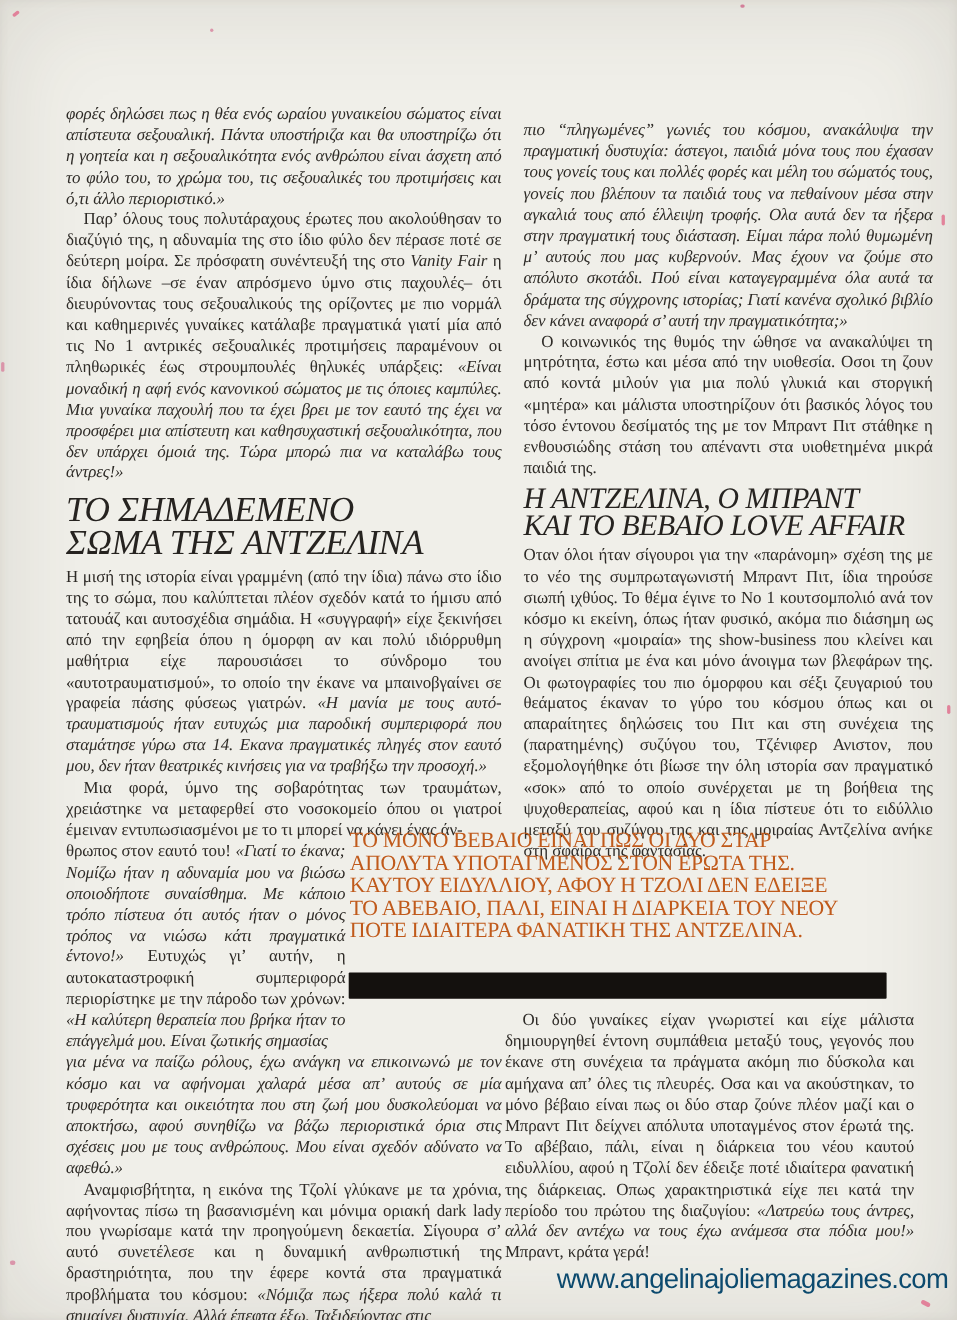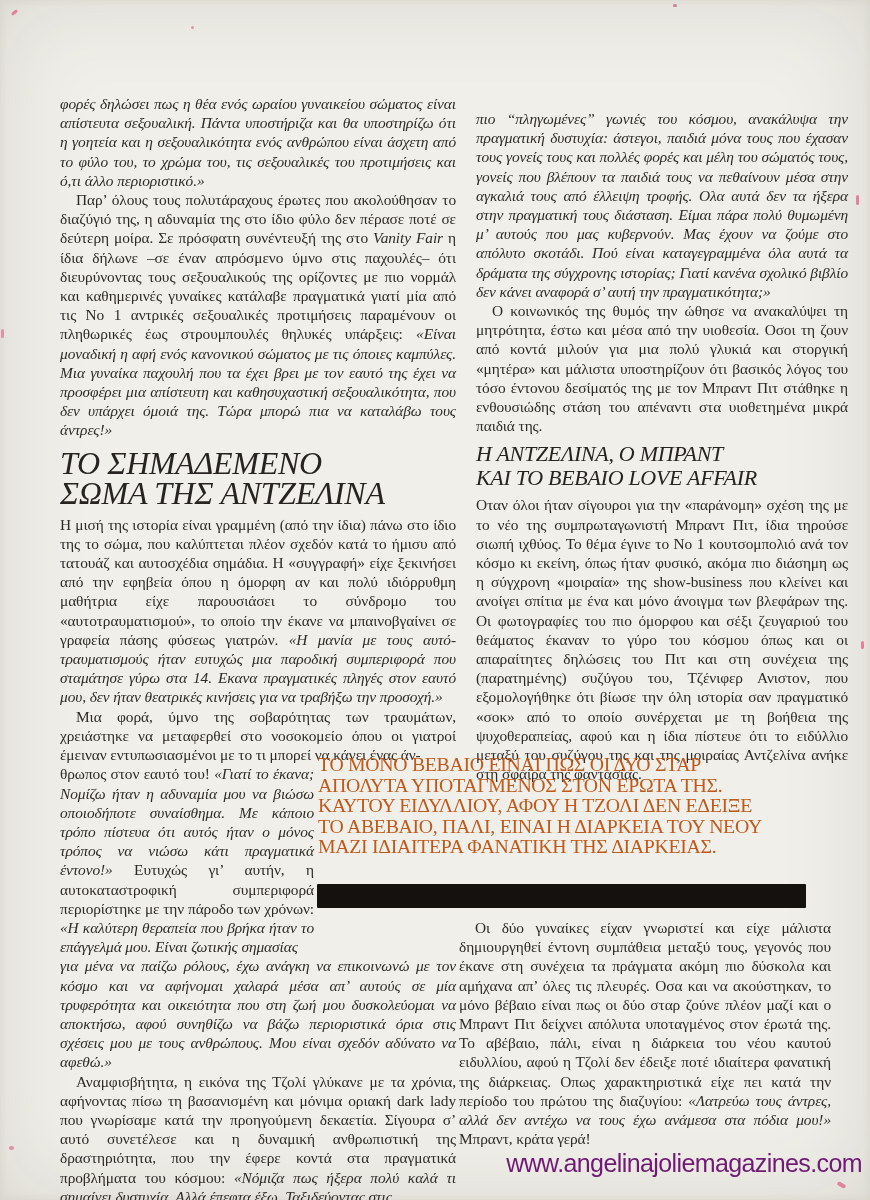--- a/index.html
+++ b/index.html
@@ -20,37 +20,37 @@
   }
   .ind{text-indent:16px;}
   .it{font-style:italic;}
   .bd{font-weight:normal;}
   .narrow{width:254px;}
   h1.sec,h2.sec{
     font-style:italic;font-weight:normal;color:#262320;
     margin:8px 0 7px 0;letter-spacing:-0.3px;
   }
   h1.sec{font-size:32px;line-height:30px;}
-  h2.sec{font-size:22px;line-height:23.5px;margin:7px 0 6px 0;}
+  h2.sec{font-size:27px;line-height:23.5px;margin:7px 0 6px 0;}
   .hline{display:block;}
   .rp4{position:absolute;left:459px;top:918px;width:372px;}
   .pullquote{
     position:absolute;left:318px;top:754px;width:516px;
     font-size:19.8px;line-height:20.6px;letter-spacing:-0.3px;
     color:#c05a1b;
   }
   .pq-line{white-space:nowrap;}
   .redaction-bar{
     position:absolute;left:317px;top:884px;width:489px;height:24px;
     background:#14110e;border-radius:1px;
   }
   .watermark{
     position:absolute;right:8px;bottom:22px;
     font-family:"Liberation Sans", sans-serif;
-    font-size:25px;letter-spacing:-0.6px;color:#701a75;
+    font-size:25px;letter-spacing:-0.6px;color:#0c4a6e;
   }
   .speck{position:absolute;display:block;border-radius:2px;opacity:0.85;}
   .s1{left:11px;top:11px;width:7px;height:3px;background:#e0718e;transform:rotate(-38deg);}
   .s2{left:191px;top:26px;width:3px;height:3px;background:#d887a1;}
   .s3{left:673px;top:4px;width:4px;height:3px;background:#d06d8e;}
   .s4{left:856px;top:195px;width:3px;height:10px;background:#e0718e;}
   .s5{left:1px;top:329px;width:3px;height:9px;background:#d887a1;}
   .s6{left:861px;top:641px;width:3px;height:8px;background:#e0718e;}
   .s7{left:9px;top:1146px;width:5px;height:4px;background:#d887a1;}
   .s8{left:837px;top:1183px;width:9px;height:4px;background:#e0718e;transform:rotate(28deg);}
@@ -86,21 +86,21 @@
 
   <div class="rp4">
     <p class="para ind"><span class="rg">Οι δύο γυναίκες είχαν γνωριστεί και είχε μάλιστα δημιουργηθεί έντονη συμπάθεια μεταξύ τους, γεγονός που έκανε στη συνέχεια τα πράγματα ακόμη πιο δύσκολα και αμήχανα απ’ όλες τις πλευρές. Οσα και να ακούστηκαν, το μόνο βέβαιο είναι πως οι δύο σταρ ζούνε πλέον μαζί και ο </span><span class="bd">Μπραντ Πιτ</span><span class="rg"> δείχνει απόλυτα υποταγμένος στον έρωτά της. Το αβέβαιο, πάλι, είναι η διάρκεια του νέου καυτού ειδυλλίου, αφού η Τζολί δεν έδειξε ποτέ ιδιαίτερα φανατική της διάρκειας. Οπως χαρακτηριστικά είχε πει κατά την περίοδο του πρώτου της διαζυγίου: </span><span class="it">«Λατρεύω τους άντρες, αλλά δεν αντέχω να τους έχω ανάμεσα στα πόδια μου!»</span><span class="rg"> Μπραντ, κράτα γερά!</span></p>
   </div>
 
   <div class="pullquote">
     <div class="pq-line">ΤΟ ΜΟΝΟ ΒΕΒΑΙΟ ΕΙΝΑΙ ΠΩΣ ΟΙ ΔΥΟ ΣΤΑΡ</div>
     <div class="pq-line">ΑΠΟΛΥΤΑ ΥΠΟΤΑΓΜΕΝΟΣ ΣΤΟΝ ΕΡΩΤΑ ΤΗΣ.</div>
     <div class="pq-line">ΚΑΥΤΟΥ ΕΙΔΥΛΛΙΟΥ, ΑΦΟΥ Η ΤΖΟΛΙ ΔΕΝ ΕΔΕΙΞΕ</div>
     <div class="pq-line">ΤΟ ΑΒΕΒΑΙΟ, ΠΑΛΙ, ΕΙΝΑΙ Η ΔΙΑΡΚΕΙΑ ΤΟΥ ΝΕΟΥ</div>
-    <div class="pq-line">ΜΑΖΙ ΙΔΙΑΙΤΕΡΑ ΦΑΝΑΤΙΚΗ ΤΗΣ ΔΙΑΡΚΕΙΑΣ.</div>
+    <div class="pq-line">ΠΟΤΕ ΙΔΙΑΙΤΕΡΑ ΦΑΝΑΤΙΚΗ ΤΗΣ ΑΝΤΖΕΛΙΝΑ.</div>
   </div>
 
   <div class="redaction-bar"></div>
 
   <div class="watermark">www.angelinajoliemagazines.com</div>
 
   <i class="speck s1"></i>
   <i class="speck s2"></i>
   <i class="speck s3"></i>
   <i class="speck s4"></i>

